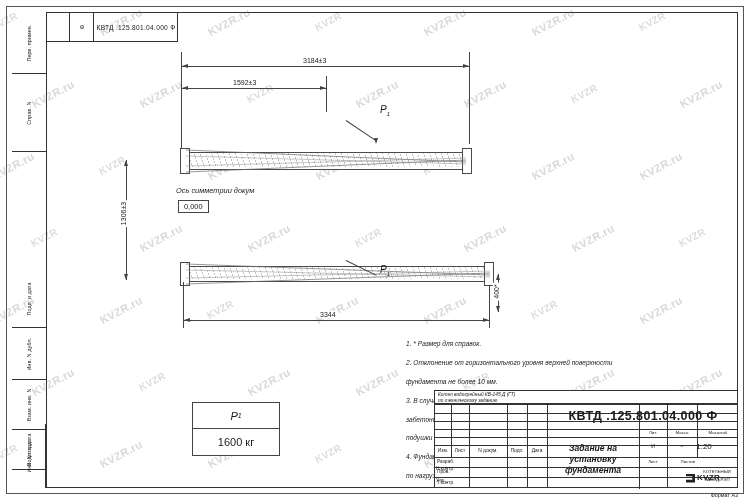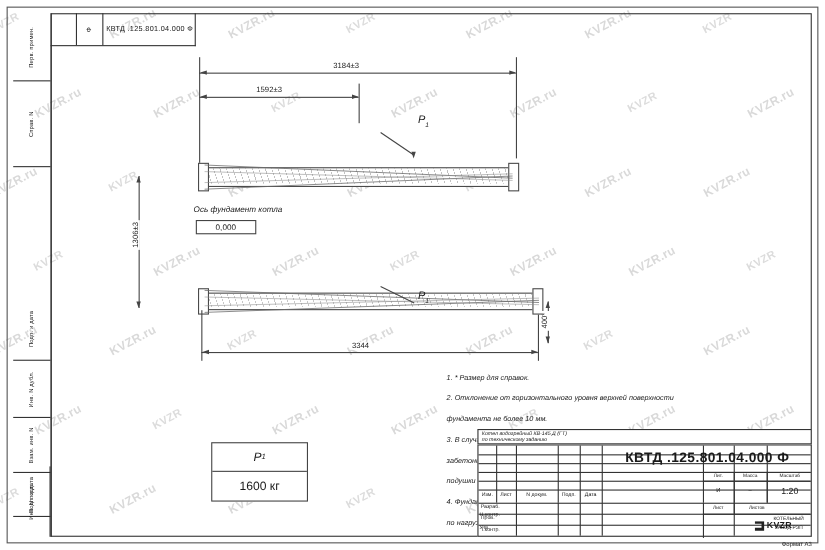--- a/index.html
+++ b/index.html
@@ -93,21 +93,21 @@
   .arrow.r{border-top:2.4px solid transparent;border-bottom:2.4px solid transparent;border-left:6px solid #444;}
   .arrow.u{border-left:2.4px solid transparent;border-right:2.4px solid transparent;border-bottom:6px solid #444;}
   .arrow.d{border-left:2.4px solid transparent;border-right:2.4px solid transparent;border-top:6px solid #444;}
 
   .leader{position:absolute;background:#444;height:1px;transform-origin:left center;}
   .plabel{position:absolute;font-size:10px;font-style:italic;white-space:nowrap;}
   .plabel .sub{font-size:6px;vertical-align:sub;}
 
   .axis-note{position:absolute;font-size:7.4px;font-style:italic;white-space:nowrap;}
   .zero-box{
-    position:absolute;border:1px solid #444;padding:1px 17px;font-size:7.4px;background:#fff;
+    position:absolute;border:1px solid #444;padding:1px 5px;font-size:7.4px;background:#fff;
   }
 
   .notes{position:absolute;font-size:6.6px;line-height:9.4px;white-space:pre-line;font-style:italic;}
 
   
   .loadtab{
     position:absolute;border:1px solid #444;background:#fff;
   }
   .loadtab .row{
     display:flex;align-items:center;justify-content:center;
@@ -272,21 +272,21 @@
     <div class="arrow d" style="left:328px;top:96px"></div>
     <div class="plabel" style="left:334px;top:62px">
       <span>P</span><span class="sub">1</span>
     </div>
 
     <div class="dimline" style="left:80px;top:118px;width:1px;height:120px"></div>
     <div class="arrow u" style="left:77.6px;top:118px"></div>
     <div class="arrow d" style="left:77.6px;top:232px"></div>
     <div class="dimlabel rot" style="left:64px;top:168px">1306±3</div>
 
-    <div class="axis-note" style="left:130px;top:144px">Ось фундамент котла</div>
+    <div class="axis-note" style="left:130px;top:144px">Ось симметрии докум</div>
     <div class="zero-box" style="left:132px;top:158px">0,000</div>
 
     <div class="drum" style="left:140px;top:224px;width:300px;height:14px"></div>
     <div class="hatch" style="left:141px;top:225px;width:298px;height:12px;opacity:.5"></div>
     <div class="drum" style="left:134px;top:220px;width:8px;height:22px"></div>
     <div class="drum" style="left:438px;top:220px;width:8px;height:22px"></div>
     <svg style="position:absolute;left:134px;top:218px" width="316" height="28">
       <line x1="6" y1="4" x2="310" y2="15" stroke="#6a6a6a" stroke-width="0.7"></line>
       <line x1="6" y1="24" x2="310" y2="13" stroke="#6a6a6a" stroke-width="0.7"></line>
       <line x1="6" y1="10" x2="310" y2="17" stroke="#8a8a8a" stroke-width="0.5"></line>
@@ -365,28 +365,33 @@
 
     <div class="cell lbl" style="left:0;top:52px;width:34px;height:10px;justify-content:flex-start;padding-left:2px">Разраб.</div>
     <div class="cell lbl" style="left:0;top:62px;width:34px;height:10px;justify-content:flex-start;padding-left:2px">Пров.</div>
     <div class="cell lbl" style="left:0;top:72px;width:34px;height:12px;justify-content:flex-start;padding-left:2px">Т.контр.</div>
     <div class="vline" style="left:34px;top:52px;bottom:0"></div>
     <div class="vline" style="left:72px;top:52px;bottom:0"></div>
     <div class="vline" style="left:92px;top:52px;bottom:0"></div>
 
     <div class="cell big" style="left:112px;top:0;width:192px;height:24px">КВТД .125.801.04.000  Ф</div>
 
+    <div class="cell mid" style="left:112px;top:24px;width:92px;height:60px;flex-direction:column">
+      <div>Задание на</div>
+      <div>установку</div>
+      <div>фундамента</div>
+    </div>
 
     <div class="cell xs" style="left:204px;top:24px;width:28px;height:8px">Лит.</div>
     <div class="cell xs" style="left:232px;top:24px;width:30px;height:8px">Масса</div>
     <div class="cell xs" style="left:262px;top:24px;width:42px;height:8px">Масштаб</div>
     <div class="hline" style="top:32px;left:204px;right:0"></div>
     <div class="cell sm" style="left:204px;top:32px;width:28px;height:20px">И</div>
     <div class="cell sm" style="left:232px;top:32px;width:30px;height:20px">–</div>
-    <div class="cell sm" style="left:262px;top:32px;width:42px;height:20px;font-size:8px">1:20</div>
+    <div class="cell sm" style="left:248px;top:32px;width:42px;height:20px;font-size:8px">1:20</div>
 
     <div class="cell xs" style="left:204px;top:52px;width:28px;height:10px">Лист</div>
     <div class="cell xs" style="left:232px;top:52px;width:42px;height:10px">Листов</div>
     <div class="vline" style="left:204px;top:52px;height:32px"></div>
     <div class="vline" style="left:232px;top:52px;height:10px"></div>
     <div class="hline" style="top:62px;left:204px;right:0"></div>
 
     <div class="cell" style="left:232px;top:62px;width:72px;height:22px;flex-direction:column;gap:1px">
       <div class="kvzr">
         <span class="mark"></span>

